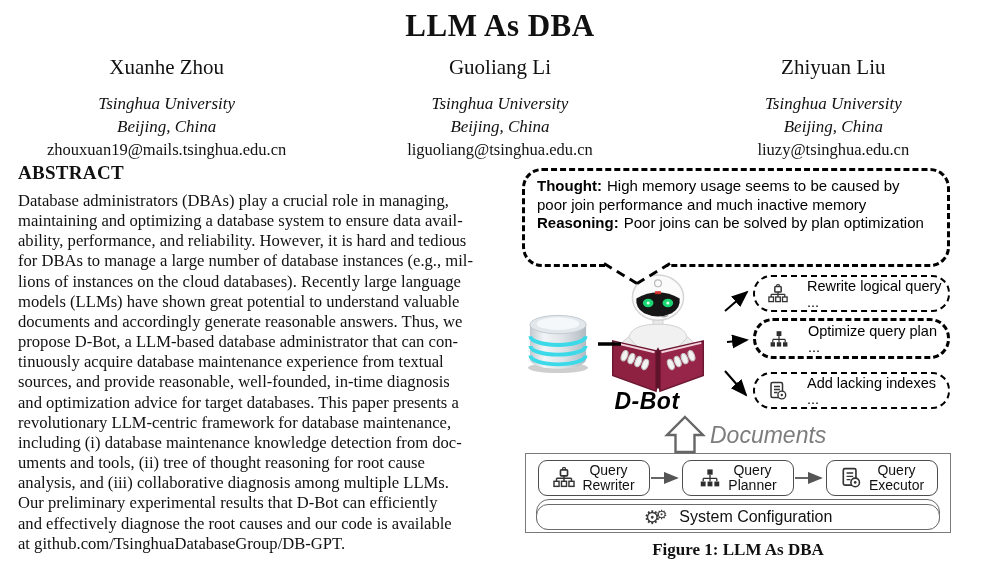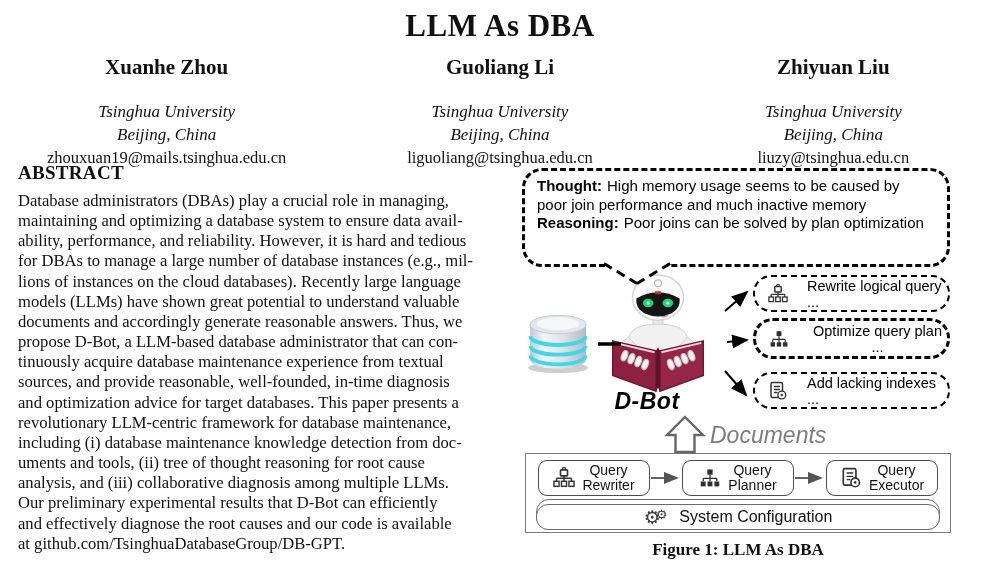--- a/index.html
+++ b/index.html
@@ -8,21 +8,21 @@
     position:relative; width:1000px; height:570px; background:#ffffff;
     font-family:"Liberation Serif", serif; color:#111; overflow:hidden;
   }
   
   .title {
     position:absolute; top:8px; left:0; width:1000px; text-align:center;
     font-size:31px; font-weight:700; letter-spacing:0.5px;
   }
   .authors { position:absolute; top:54px; left:0; width:1000px; display:flex; }
   .author-col { flex:1 1 0; text-align:center; line-height:23px; }
-  .author-name { font-size:21px; line-height:26px; margin-bottom:20px;font-weight:bold; }
+  .author-name { font-size:21px; line-height:26px; margin-bottom:12px; }
   .author-line { font-size:17px;font-style:italic; }
   .author-email { font-size:16.5px; }
   
   .left-col { position:absolute; left:18px; top:162px; width:476px; }
   .abstract-heading { font-size:19px; font-weight:700; letter-spacing:0.3px; margin-bottom:7px; }
   .abstract-body { font-size:16.6px; }
   .abstract-body div { line-height:20.15px; white-space:nowrap; }
   
   .figure { position:absolute; left:500px; top:160px; width:500px; height:410px;
             font-family:"Liberation Sans", sans-serif; }
@@ -42,21 +42,21 @@
     position:absolute; left:92px; top:228px; width:110px; text-align:center; z-index:3;
     font-size:23px; font-weight:700; font-style:italic; color:#000; letter-spacing:0.5px;
   }
   .action-box {
     position:absolute; left:253px; width:197px; z-index:2; background:#fff;
     border:2px dashed #000; border-radius:18px;
     display:flex; align-items:center; gap:19px; padding-left:13px;
     font-size:14.5px; color:#000;
   }
   .action-box.b1 { top:115px; height:37px; }
-  .action-box.b2 { top:158px; height:41px; border-width:3.5px; border-radius:20px;text-align:center; }
+  .action-box.b2 { top:158px; height:41px; border-width:3.5px; border-radius:20px; }
   .action-box.b3 { top:212px; height:37px; }
   .action-box svg { flex:0 0 auto; }
   .documents-label {
     position:absolute; left:210px; top:262px; z-index:2;
     font-size:23px; font-style:italic; color:#7d7d7d;
   }
   .pipeline {
     position:absolute; left:25px; top:293px; width:426px; height:80px; z-index:1;
     border:1.5px solid #7a7a7a; background:#fff;
   }

